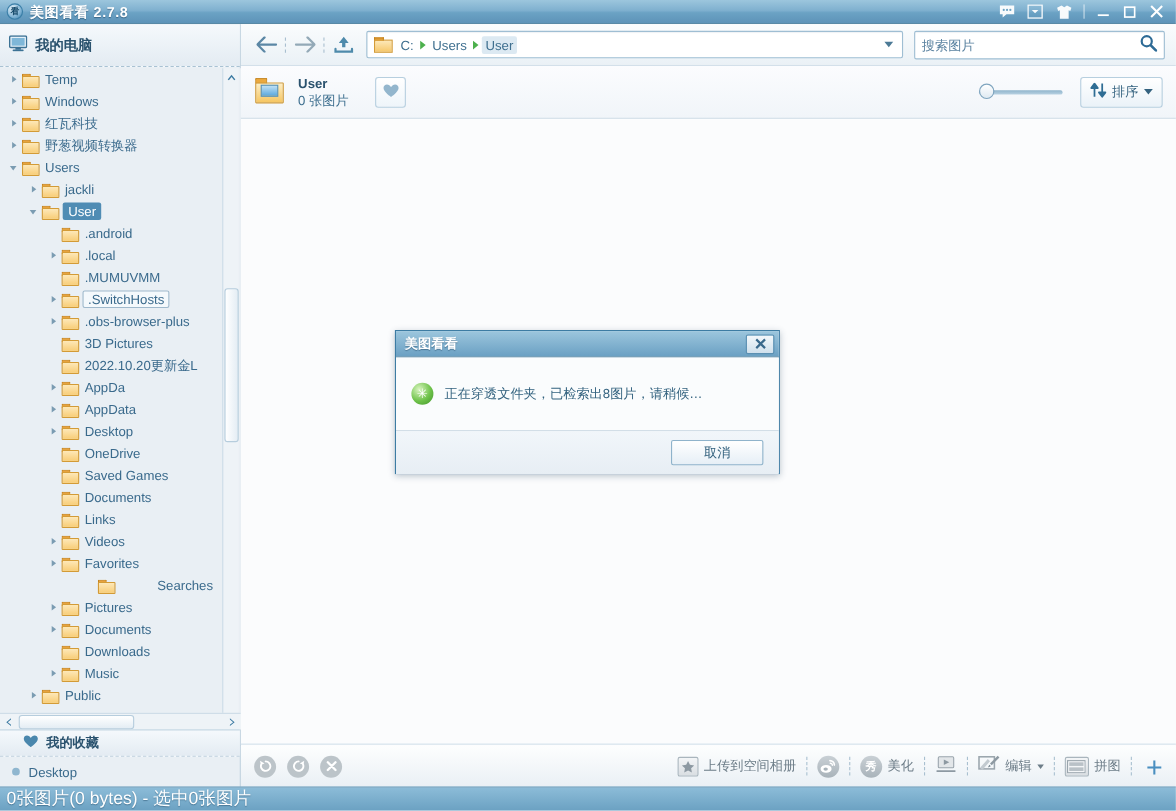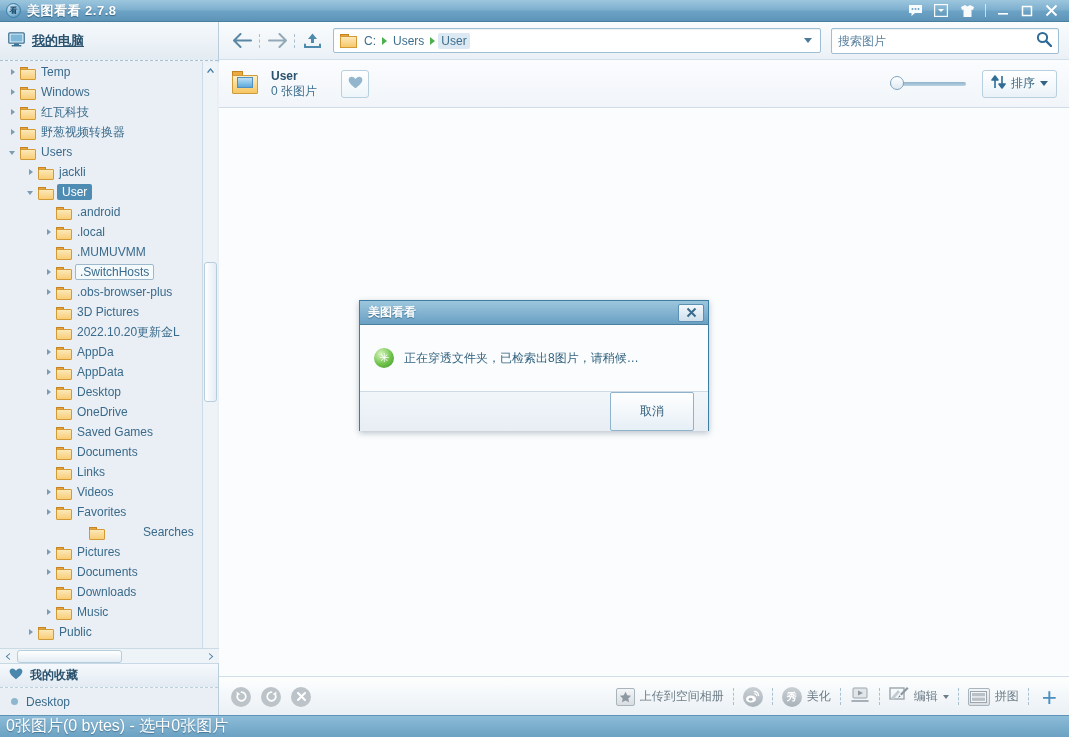--- a/index.html
+++ b/index.html
@@ -44,21 +44,20 @@
     width:24px;height:18px;display:flex;align-items:center;justify-content:center;
     color:#fff;
   }
   #win-close{margin-right:6px;}
 
   
   #left-panel{
     position:absolute;left:0;top:22px;width:219px;height:693px;
     background:#e9eff4;
     border-right:1px solid #b9cddb;
-    text-decoration:underline;
   }
   #mycomputer-header{
     height:39px;display:flex;align-items:center;padding-left:8px;
     background:linear-gradient(to bottom,#f5f9fc,#e3ebf2);
     border-bottom:1px dashed #a9c2d3;
   }
   #mycomputer-header .label{font-weight:bold;font-size:13px;color:#2a526e;margin-left:7px;}
 
   #tree-wrap{
     position:absolute;top:40px;left:0;width:219px;height:601px;
@@ -122,21 +121,21 @@
     background:#eef3f7;border-top:1px solid #cbdbe6;display:flex;align-items:center;
   }
   #tree-hscroll .sb-arrow{height:15px}
   #tree-hthumb{
     height:13px;width:105px;margin-left:2px;
     background:linear-gradient(to bottom,#ffffff,#e4edf4);
     border:1px solid #b6cddd;border-radius:3px;flex:0 0 105px;
   }
   #fav-header{
     position:absolute;left:0;bottom:27px;width:218px;height:25px;
-    display:flex;align-items:center;padding-left:9px;
+    display:flex;align-items:center;padding-left:21px;
     background:linear-gradient(to bottom,#f5f9fc,#e3ebf2);
     border-top:1px solid #c7d9e5;border-bottom:1px dashed #bed0dd;
   }
   #fav-header .label{font-weight:bold;color:#2a526e;font-size:12px;margin-left:7px;}
   #fav-list{position:absolute;left:0;bottom:0;width:218px;height:27px;display:flex;align-items:center;padding-left:11px;}
   .fav-dot{width:7px;height:7px;border-radius:50%;background:#8fb6cf;margin-right:8px;}
   #fav-list .label{color:#3a6a8c;font-size:12px;}
 
   
   #right-panel{
@@ -327,21 +326,21 @@
   #dlg-spinner::after{
     content:"✳";position:absolute;left:0;top:0;width:20px;height:20px;
     display:flex;align-items:center;justify-content:center;color:#fff;font-size:12px;
   }
   #dlg-msg{margin-left:10px;font-size:12px;color:#33627f;}
   #dlg-foot{
     height:39px;background:linear-gradient(to bottom,#f1f6fa,#e7eef4);
     display:flex;align-items:center;justify-content:flex-end;padding-right:14px;
   }
   #dlg-cancel{
-    width:84px;height:39px;border:1px solid #8fb3cb;border-radius:2px;
+    width:84px;height:23px;border:1px solid #8fb3cb;border-radius:2px;
     background:linear-gradient(to bottom,#ffffff,#e6eff6);
     display:flex;align-items:center;justify-content:center;
     color:#2f5e7b;font-size:12px;
   }
 </style>
 </head>
 <body>
 
 <div id="titlebar">
   <div id="app-logo">看</div>

